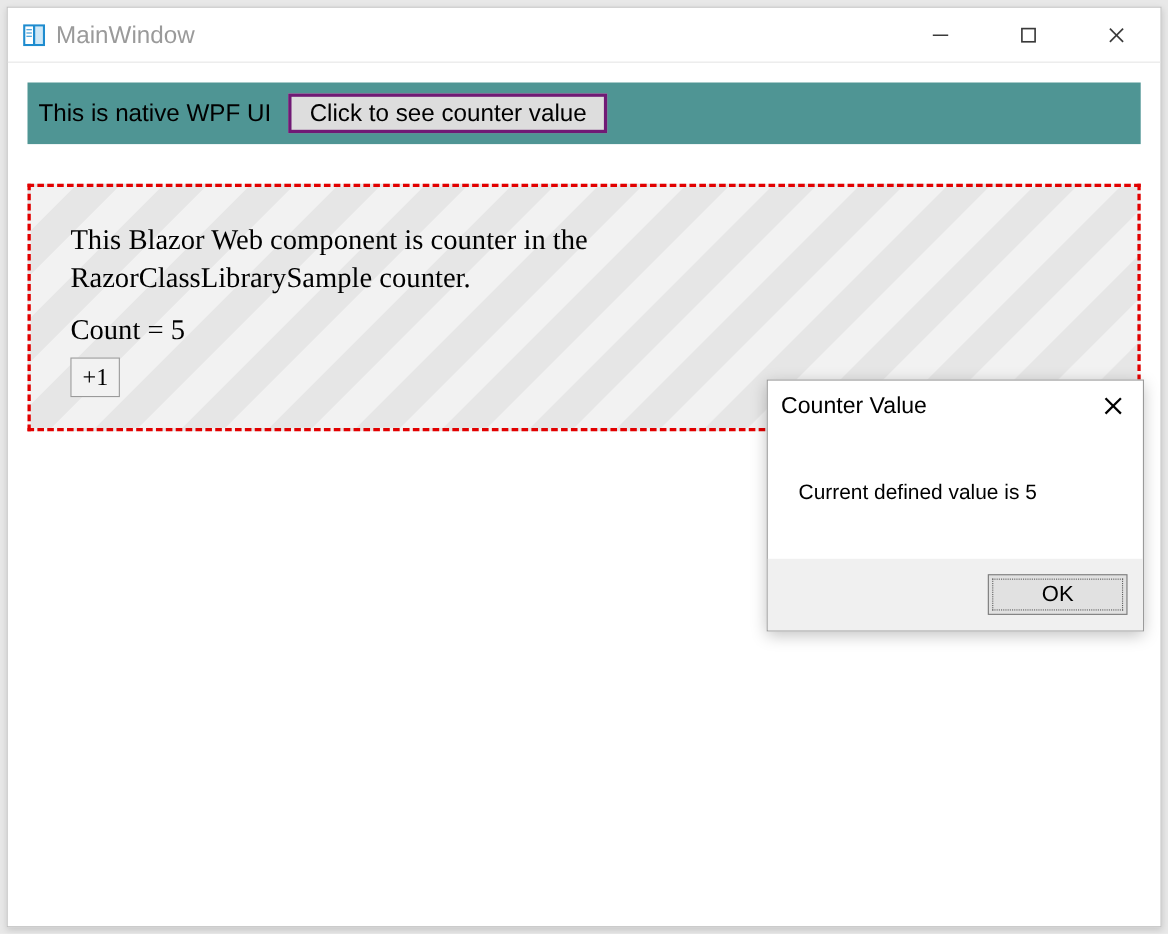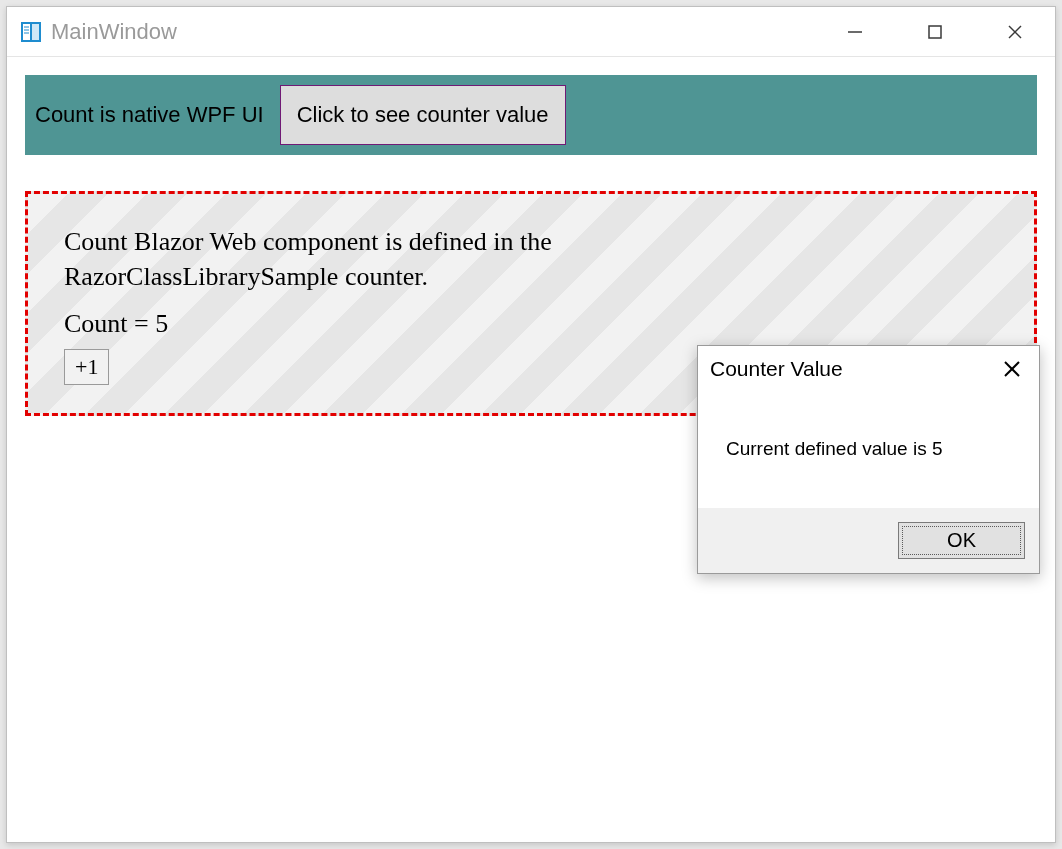--- a/index.html
+++ b/index.html
@@ -71,23 +71,23 @@
       align-items: center;
       padding: 10px 10px;
     }
     .native-label {
       font-size: 22px;
       color: #000;
       margin-right: 16px;
     }
     .native-btn {
       background: #dddddd;
-      border: 1px solid #701a75;
-      font-size: 22px;
-      padding: 16px 16px;
+      border: 3px solid #701a75;
+      font-size: 22px;
+      padding: 2px 16px;
       font-family: inherit;
       color: #000;
       cursor: pointer;
     }
     .blazor-box {
       margin-top: 36px;
       border: 3px dashed #e20000;
       padding: 30px 36px 28px 36px;
       background: repeating-linear-gradient(
         135deg,
@@ -202,27 +202,27 @@
       <svg width="18" height="18" viewBox="0 0 18 18">
         <line x1="3" y1="3" x2="15" y2="15" stroke="#3a3a3a" stroke-width="1.5"></line>
         <line x1="15" y1="3" x2="3" y2="15" stroke="#3a3a3a" stroke-width="1.5"></line>
       </svg>
     </div>
   </div>
 
   <div class="client">
 
     <div class="native-bar">
-      <span class="native-label">Count is native WPF UI</span>
+      <span class="native-label">This is native WPF UI</span>
       <button class="native-btn">Click to see counter value</button>
     </div>
 
     <div class="blazor-box">
       <p>
-        <span>Count Blazor Web component is defined in the </span><span class="bold">RazorClassLibrarySample</span><span> counter.</span>
+        <span>This Blazor Web component is counter in the </span><span class="bold">RazorClassLibrarySample</span><span> counter.</span>
       </p>
       <div class="count-line">
         <span>Count = </span><span>5</span>
       </div>
       <button class="plus-btn">+1</button>
     </div>
 
   </div>
 
   <div class="dialog">

